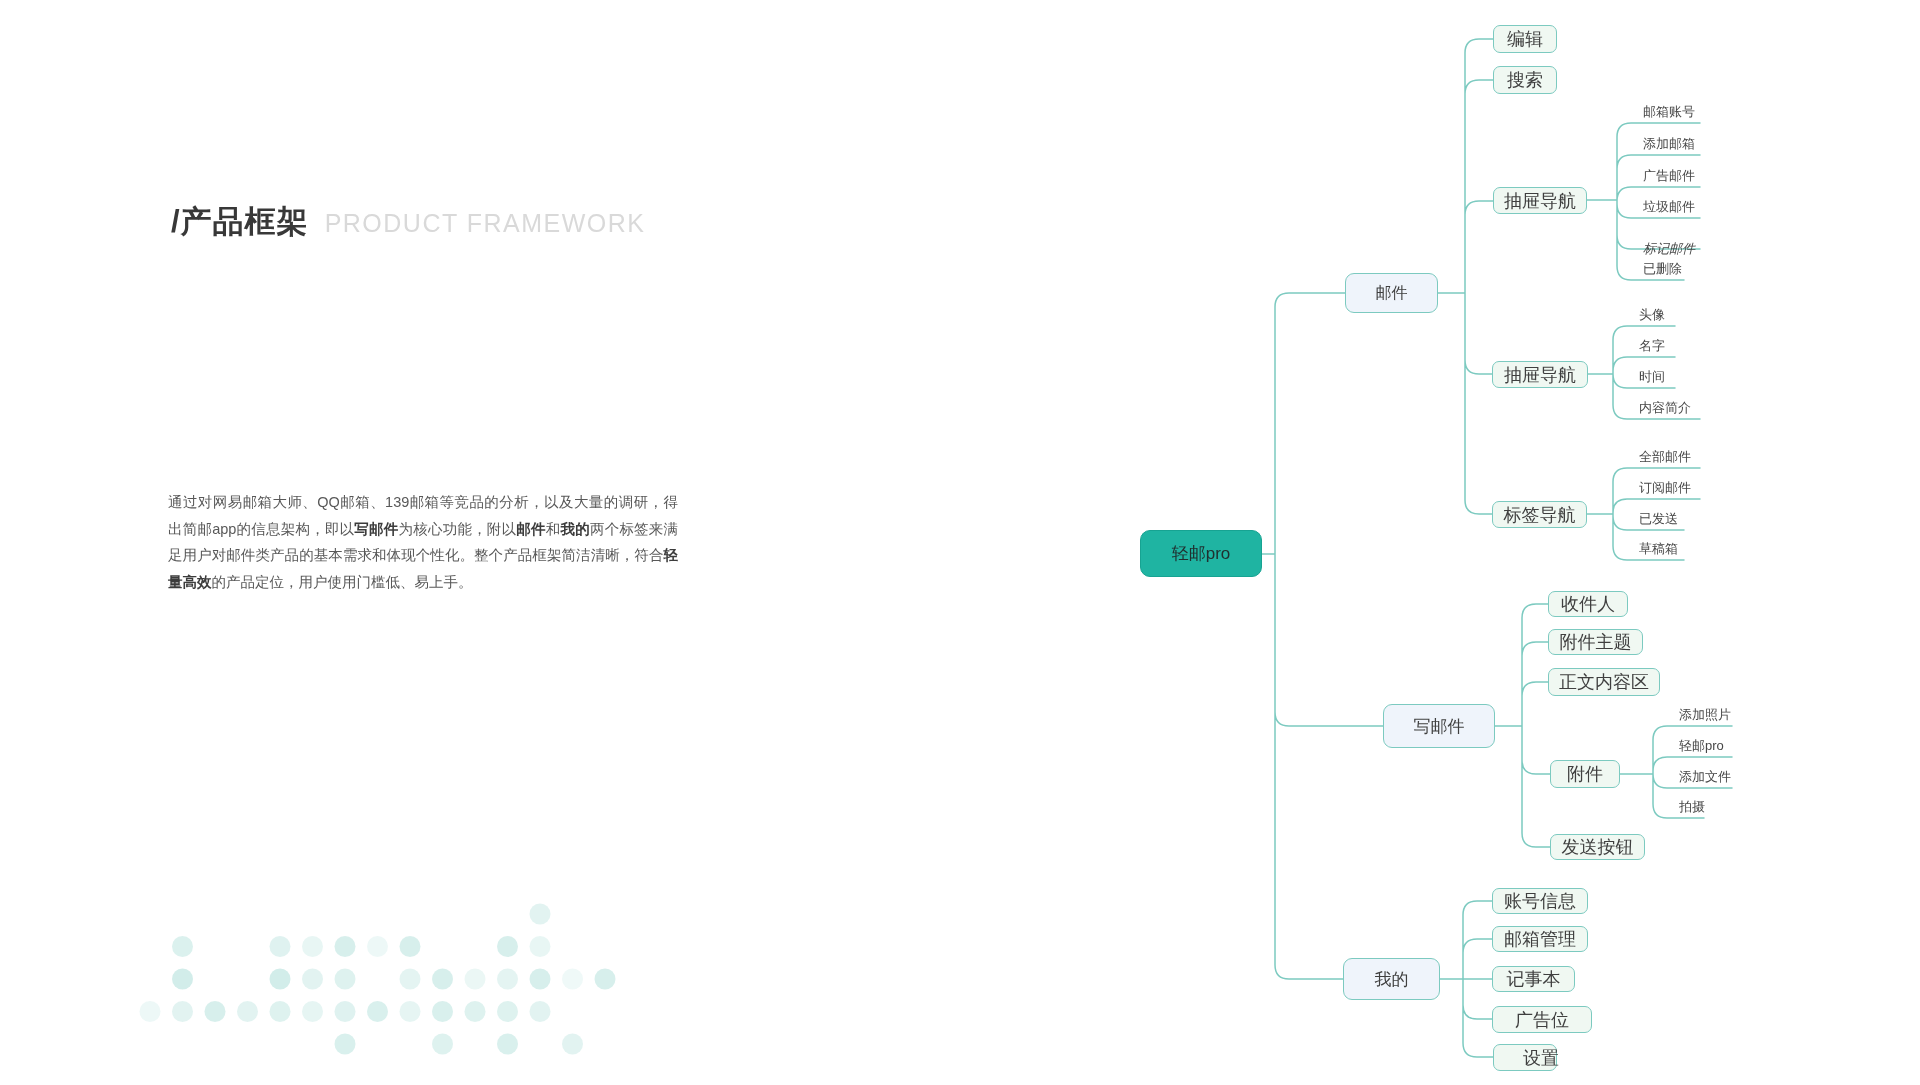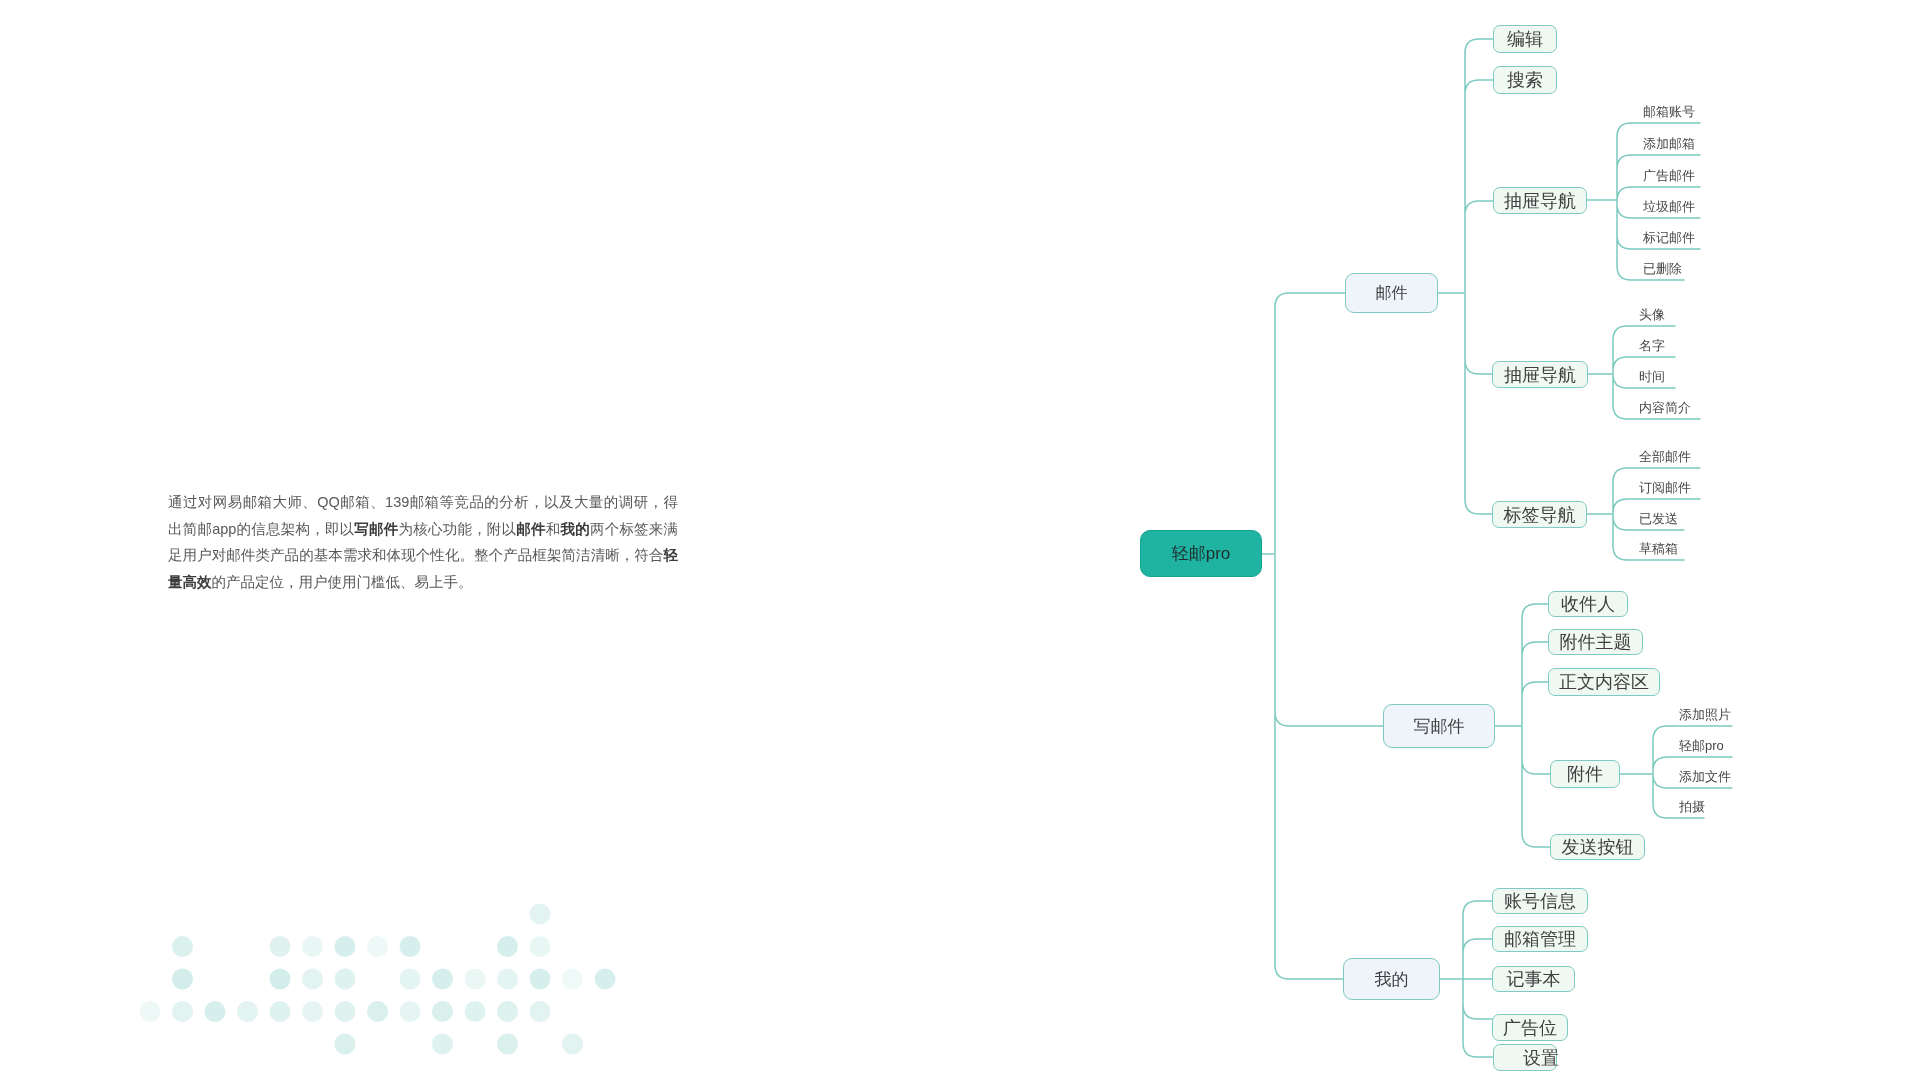--- a/index.html
+++ b/index.html
@@ -37,20 +37,24 @@
   .leaf{
     position:absolute;font-size:13px;color:#474747;
     padding-left:12px;height:21px;line-height:20px;white-space:nowrap;
   }
 </style>
 </head>
 <body>
 
 <div id="canvas">
 
+  <div class="title-wrap">
+    <span class="title-cn">/产品框架</span>
+    <span class="title-en">PRODUCT FRAMEWORK</span>
+  </div>
 
   <p class="intro" id="intro"><span>通过对网易邮箱大师、QQ邮箱、139邮箱等竞品的分析，以及大量的调研，得出简邮app的信息架构，即以</span><span class="b">写邮件</span><span>为核心功能，附以</span><span class="b">邮件</span><span>和</span><span class="b">我的</span><span>两个标签来满足用户对邮件类产品的基本需求和体现个性化。整个产品框架简洁清晰，符合</span><span class="b">轻量高效</span><span>的产品定位，用户使用门槛低、易上手。</span></p>
 
   <svg class="lines" width="1920" height="1085" viewBox="0 0 1920 1085">
     <g id="dots">
         <circle cx="540" cy="914" r="10.5" fill="#1fa595" opacity="0.13"></circle>
         <circle cx="182.5" cy="946.5" r="10.5" fill="#1fa595" opacity="0.16"></circle>
         <circle cx="280" cy="946.5" r="10.5" fill="#1fa595" opacity="0.14"></circle>
         <circle cx="312.5" cy="946.5" r="10.5" fill="#1fa595" opacity="0.1"></circle>
         <circle cx="345" cy="946.5" r="10.5" fill="#1fa595" opacity="0.18"></circle>
@@ -121,28 +125,28 @@
 
   <div class="node l2" style="left:1548px;top:591px;width:80px;height:26px;">收件人</div>
   <div class="node l2" style="left:1548px;top:629px;width:95px;height:26px;">附件主题</div>
   <div class="node l2" style="left:1548px;top:668px;width:112px;height:28px;">正文内容区</div>
   <div class="node l2" style="left:1550px;top:760px;width:70px;height:28px;">附件</div>
   <div class="node l2" style="left:1550px;top:834px;width:95px;height:26px;">发送按钮</div>
 
   <div class="node l2" style="left:1492px;top:888px;width:96px;height:26px;">账号信息</div>
   <div class="node l2" style="left:1492px;top:926px;width:96px;height:26px;">邮箱管理</div>
   <div class="node l2" style="left:1492px;top:966px;width:83px;height:26px;">记事本</div>
-  <div class="node l2" style="left:1492px;top:1006px;width:76px;height:27px;margin-top:8px;">广告位</div>
+  <div class="node l2" style="left:1492px;top:1006px;width:100px;height:27px;">广告位</div>
   <div class="node l2" style="left:1493px;top:1044px;width:64px;height:27px;padding-left:32px;">设置</div>
 
   <div class="leaf" style="left:1631px;top:102px;">邮箱账号</div>
   <div class="leaf" style="left:1631px;top:134px;">添加邮箱</div>
   <div class="leaf" style="left:1631px;top:166px;">广告邮件</div>
   <div class="leaf" style="left:1631px;top:197px;">垃圾邮件</div>
-  <div class="leaf" style="left:1631px;top:228px;">标记邮件</div>
+  <div class="leaf" style="left:1631px;top:239px;font-style:italic;">标记邮件</div>
   <div class="leaf" style="left:1631px;top:259px;">已删除</div>
 
   <div class="leaf" style="left:1627px;top:305px;">头像</div>
   <div class="leaf" style="left:1627px;top:336px;">名字</div>
   <div class="leaf" style="left:1627px;top:367px;">时间</div>
   <div class="leaf" style="left:1627px;top:398px;">内容简介</div>
 
   <div class="leaf" style="left:1627px;top:447px;">全部邮件</div>
   <div class="leaf" style="left:1627px;top:478px;">订阅邮件</div>
   <div class="leaf" style="left:1627px;top:509px;">已发送</div>

